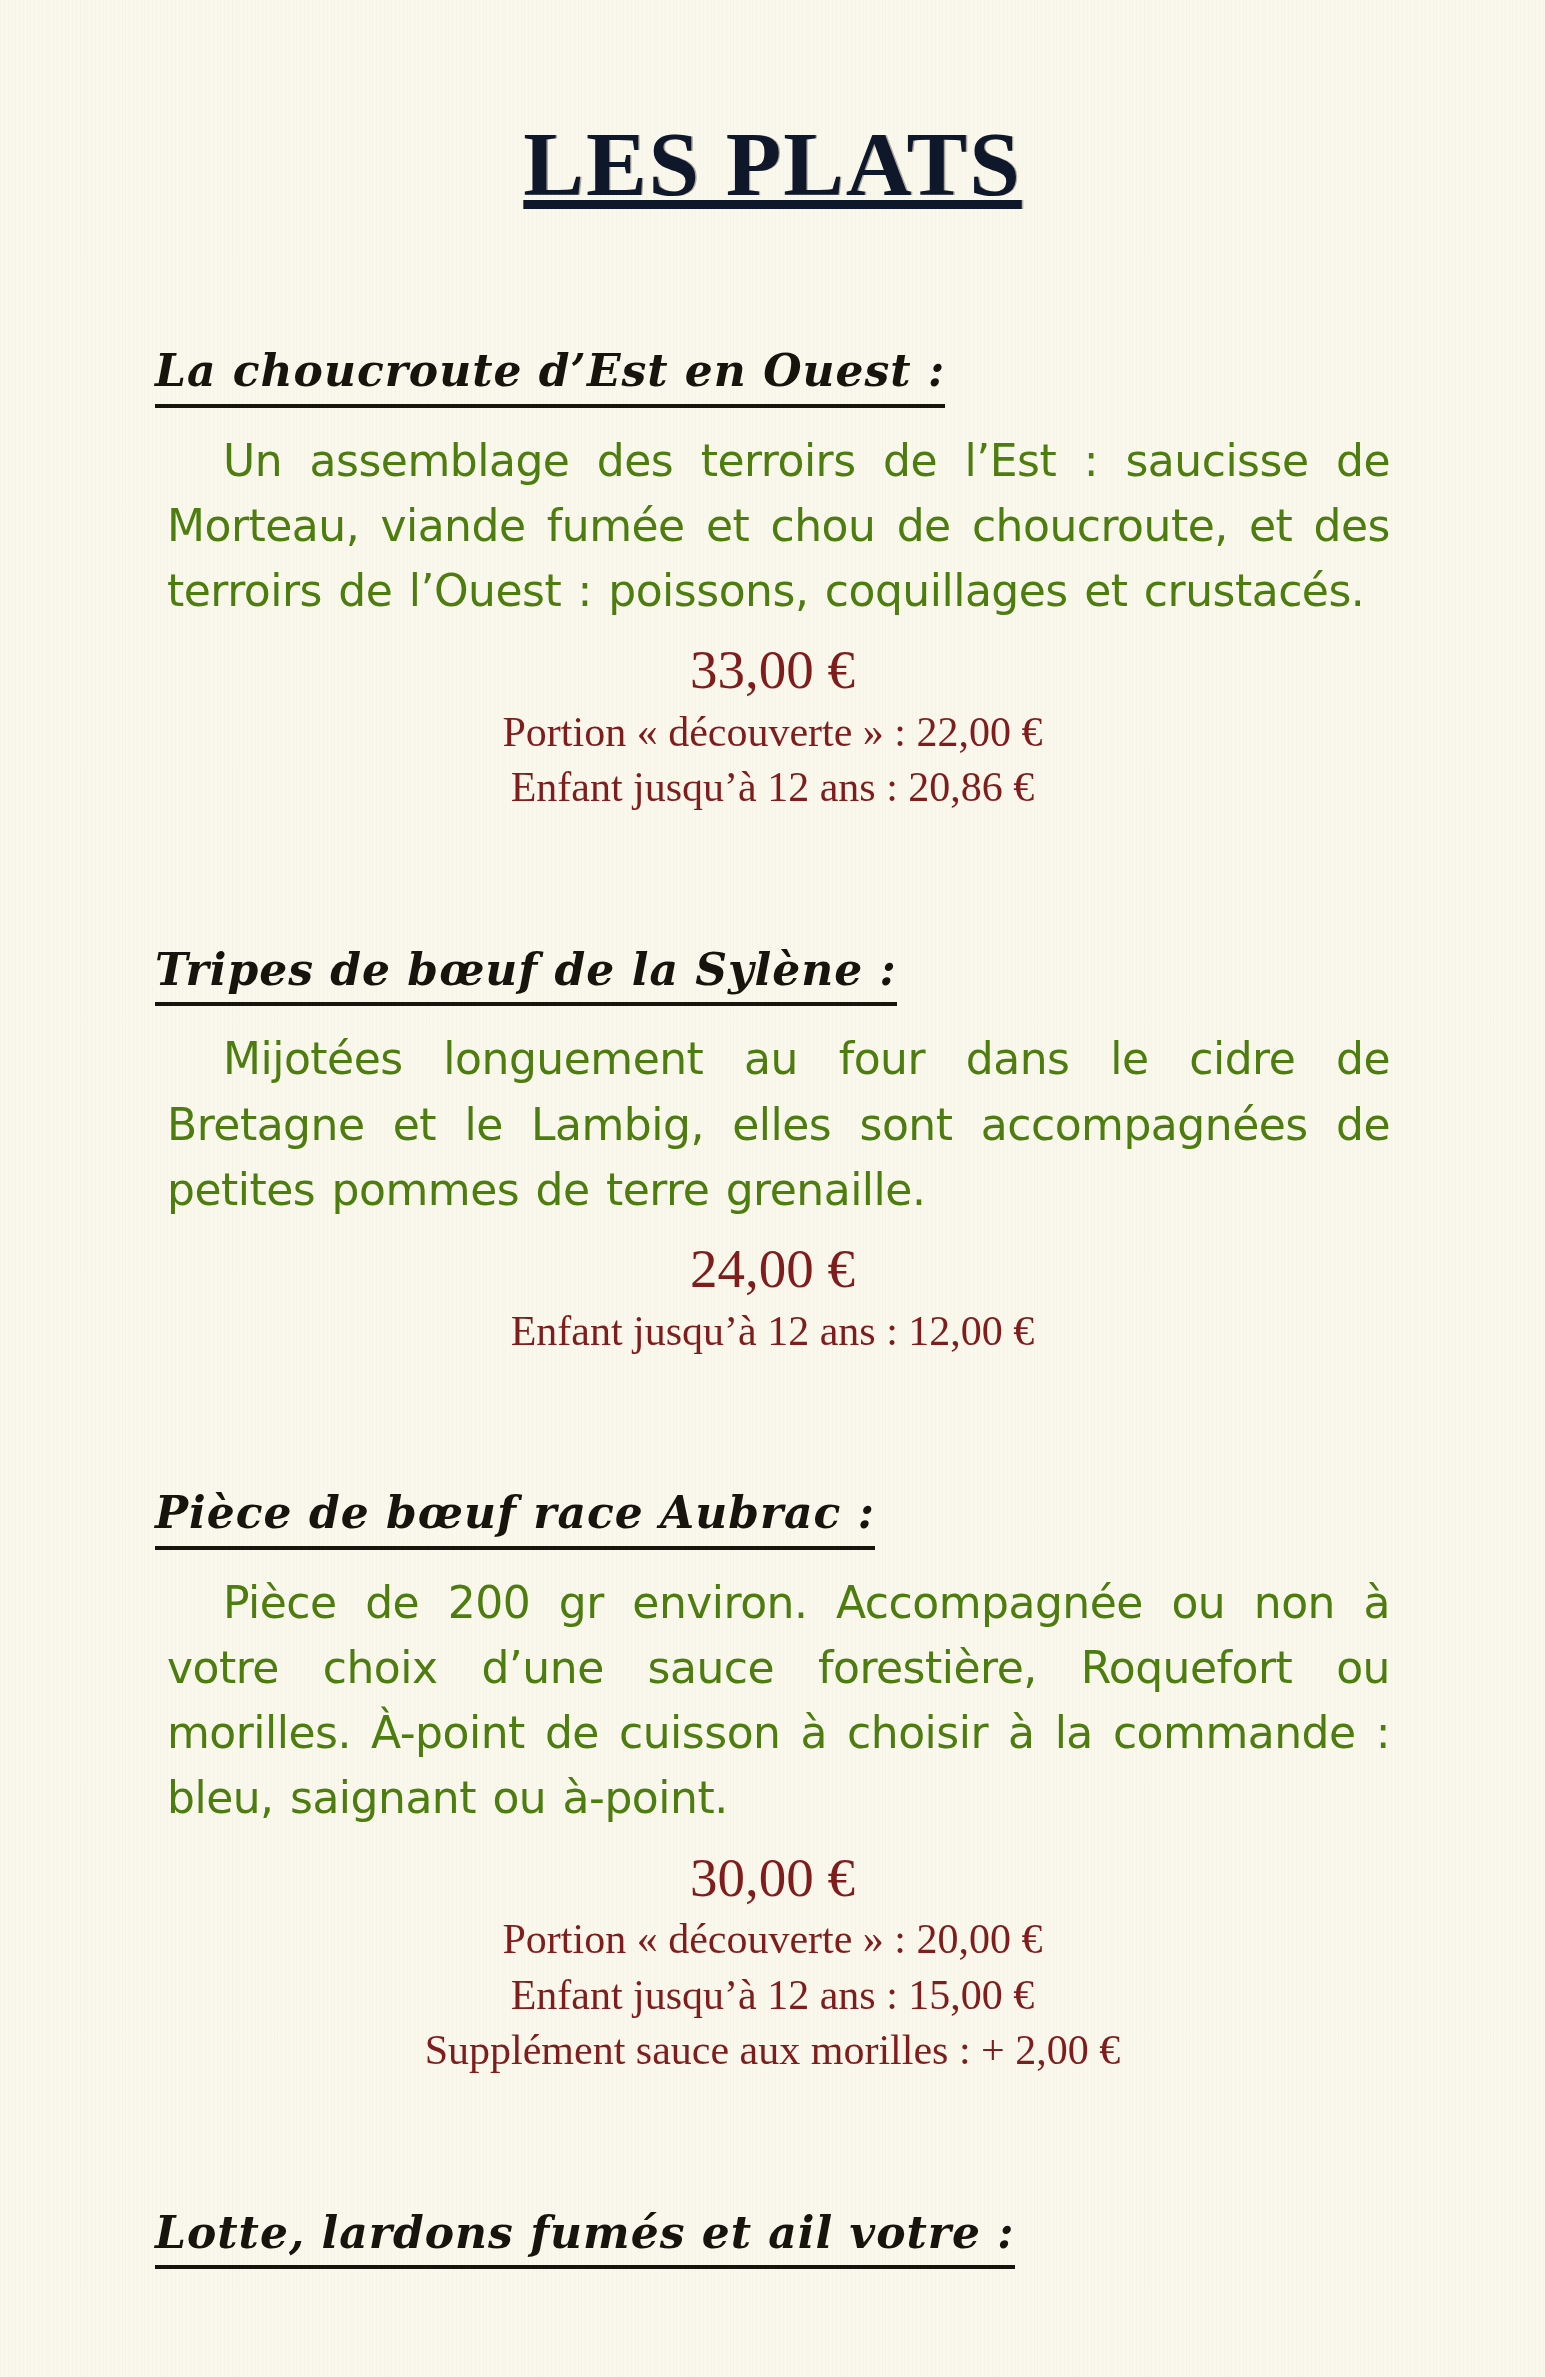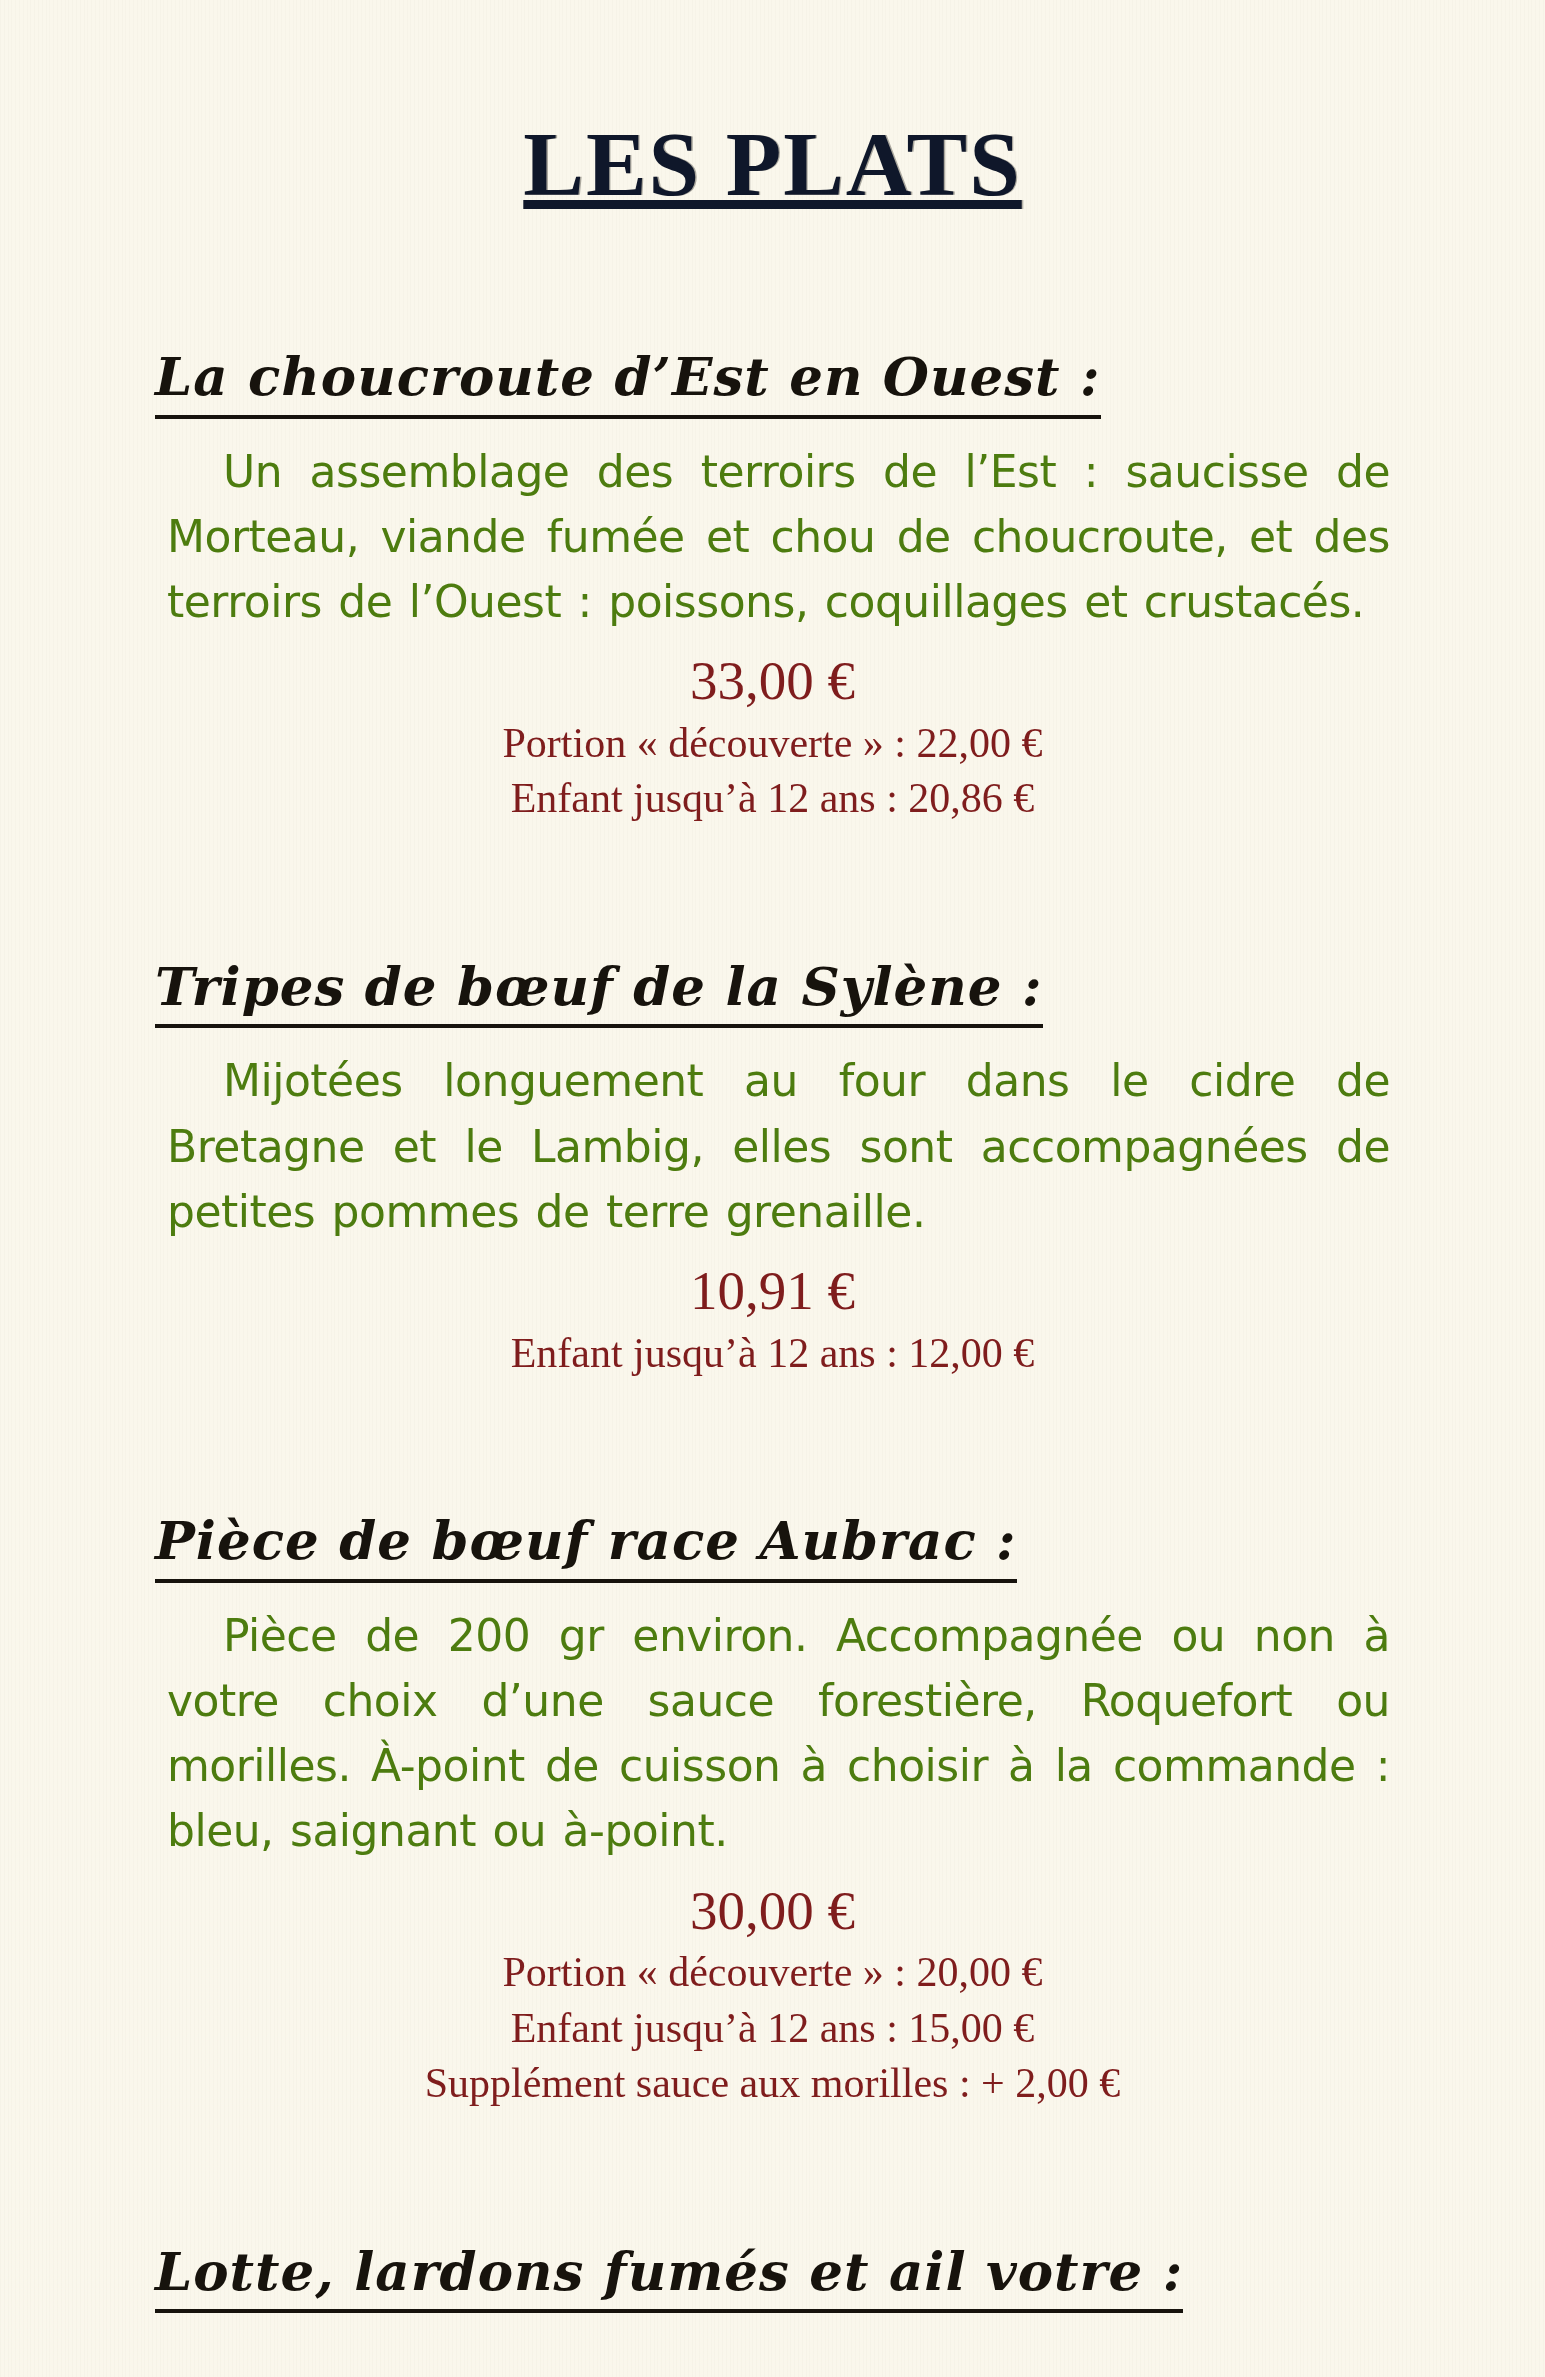--- a/index.html
+++ b/index.html
@@ -32,21 +32,21 @@
     text-shadow: 1.4px 0 0 rgba(23,19,13,0.35);
     text-decoration: underline;
   }
   .dish { margin-top: 128px; }
   .dish-heading {
     display: inline-block;
     margin: 0;
     font-family: "DejaVu Serif", serif;
     font-style: italic;
     font-weight: bold;
-    font-size: 53px;
+    font-size: 44px;
     letter-spacing: 1px;
     color: #17130d;
     padding-bottom: 7.6px;
     border-bottom: 4.3px solid #17130d;
   }
   .dish-desc {
     margin: 20px 0 0 12px;
     font-family: "DejaVu Sans", sans-serif;
     font-size: 44px;
     line-height: 1.48;
@@ -84,21 +84,21 @@
     <h2 class="dish-heading">La choucroute d’Est en Ouest :</h2>
     <p class="dish-desc">Un assemblage des terroirs de l’Est : saucisse de Morteau, viande fumée et chou de choucroute, et des terroirs de l’Ouest : poissons, coquillages et crustacés.</p>
     <div class="price-main">33,00 €</div>
     <div class="price-sub">Portion « découverte » : 22,00 €</div>
     <div class="price-sub">Enfant jusqu’à 12 ans : 20,86 €</div>
   </section>
 
   <section class="dish">
     <h2 class="dish-heading">Tripes de bœuf de la Sylène :</h2>
     <p class="dish-desc">Mijotées longuement au four dans le cidre de Bretagne et le Lambig, elles sont accompagnées de petites pommes de terre grenaille.</p>
-    <div class="price-main">10,91 €</div>
+    <div class="price-main">24,00 €</div>
     <div class="price-sub">Enfant jusqu’à 12 ans : 12,00 €</div>
   </section>
 
   <section class="dish">
     <h2 class="dish-heading">Pièce de bœuf race Aubrac :</h2>
     <p class="dish-desc">Pièce de 200 gr environ. Accompagnée ou non à votre choix d’une sauce forestière, Roquefort ou morilles. À-point de cuisson à choisir à la commande : bleu, saignant ou à-point.</p>
     <div class="price-main">30,00 €</div>
     <div class="price-sub">Portion « découverte » : 20,00 €</div>
     <div class="price-sub">Enfant jusqu’à 12 ans : 15,00 €</div>
     <div class="price-sub">Supplément sauce aux morilles : + 2,00 €</div>

